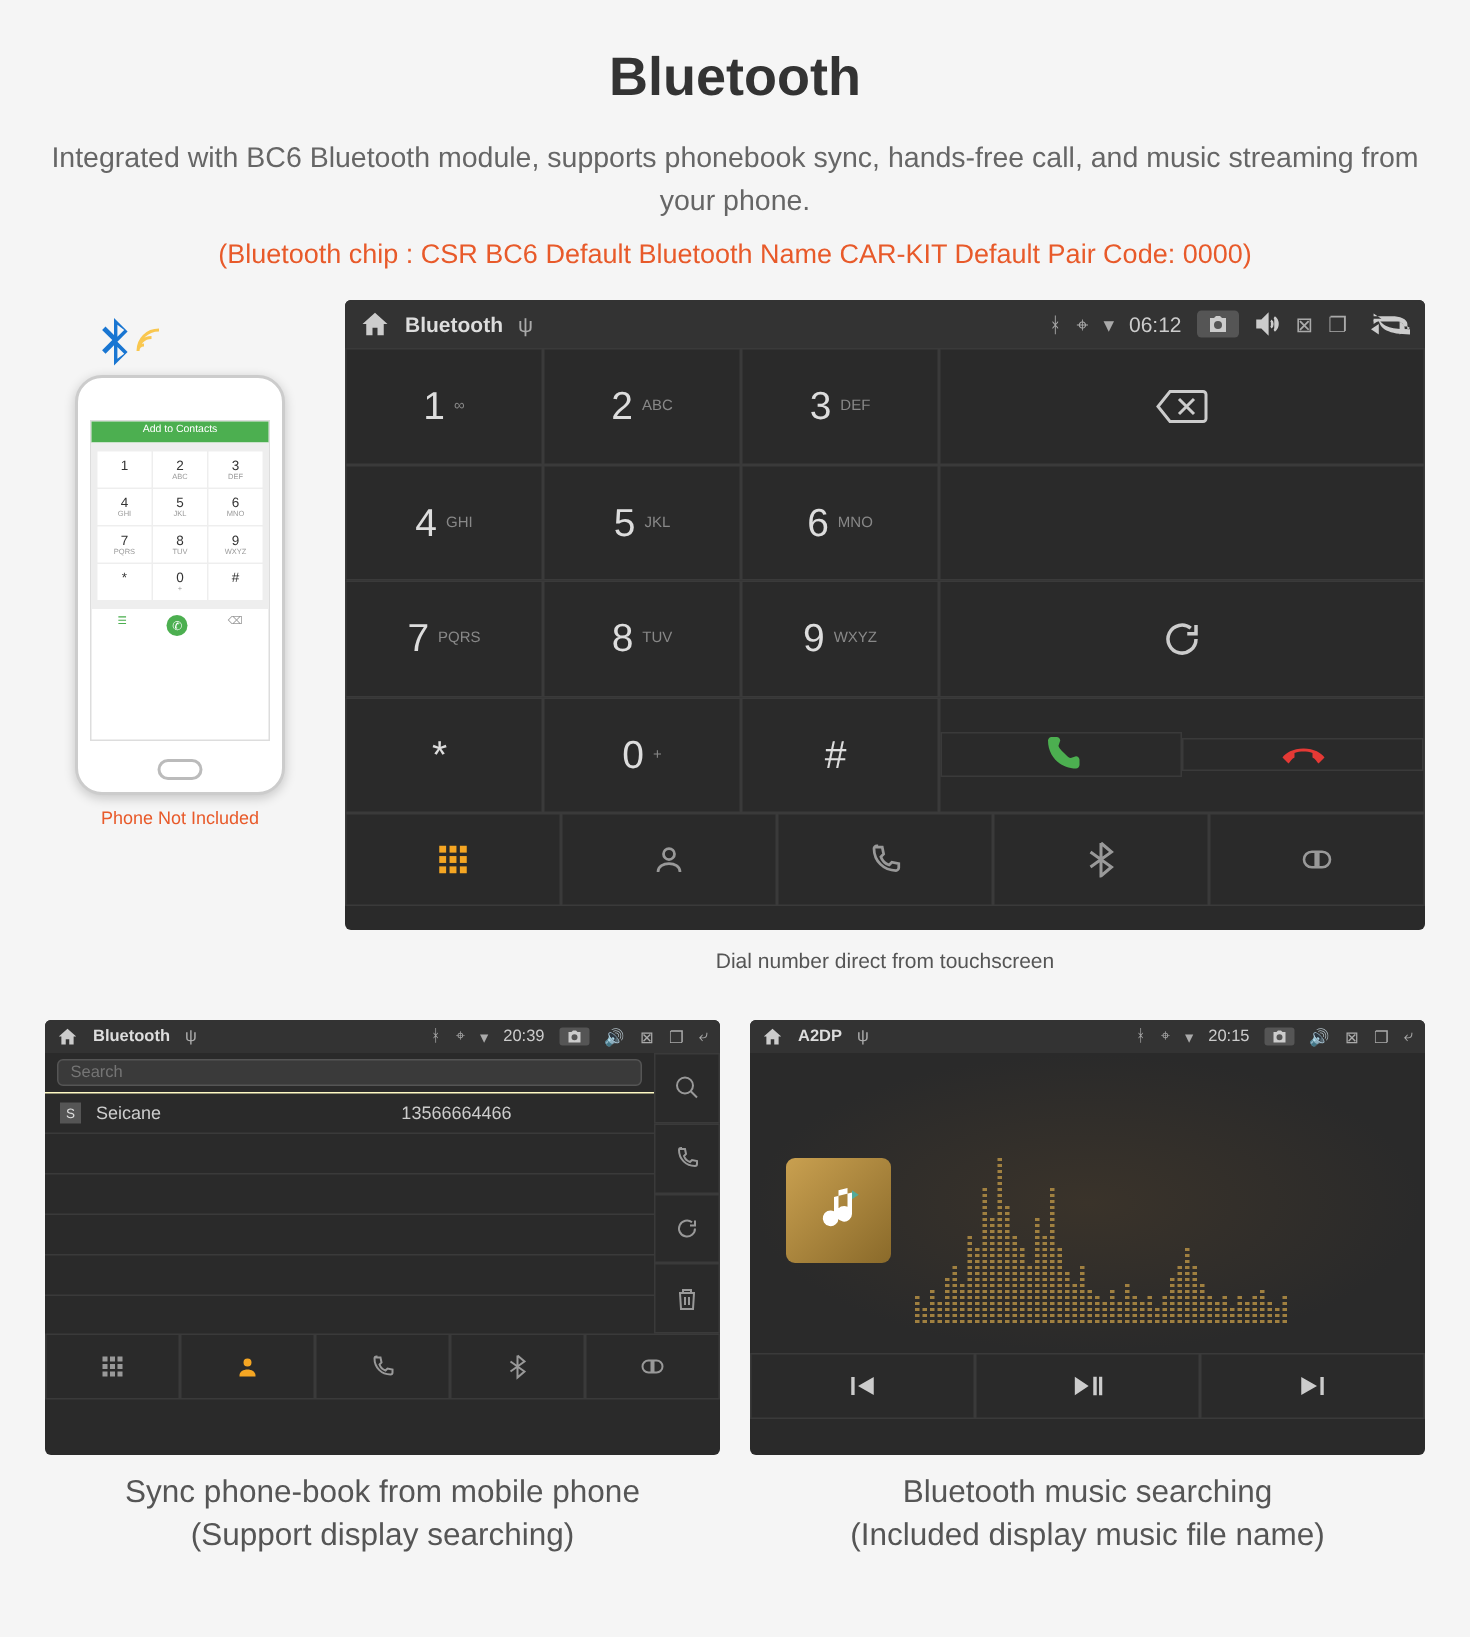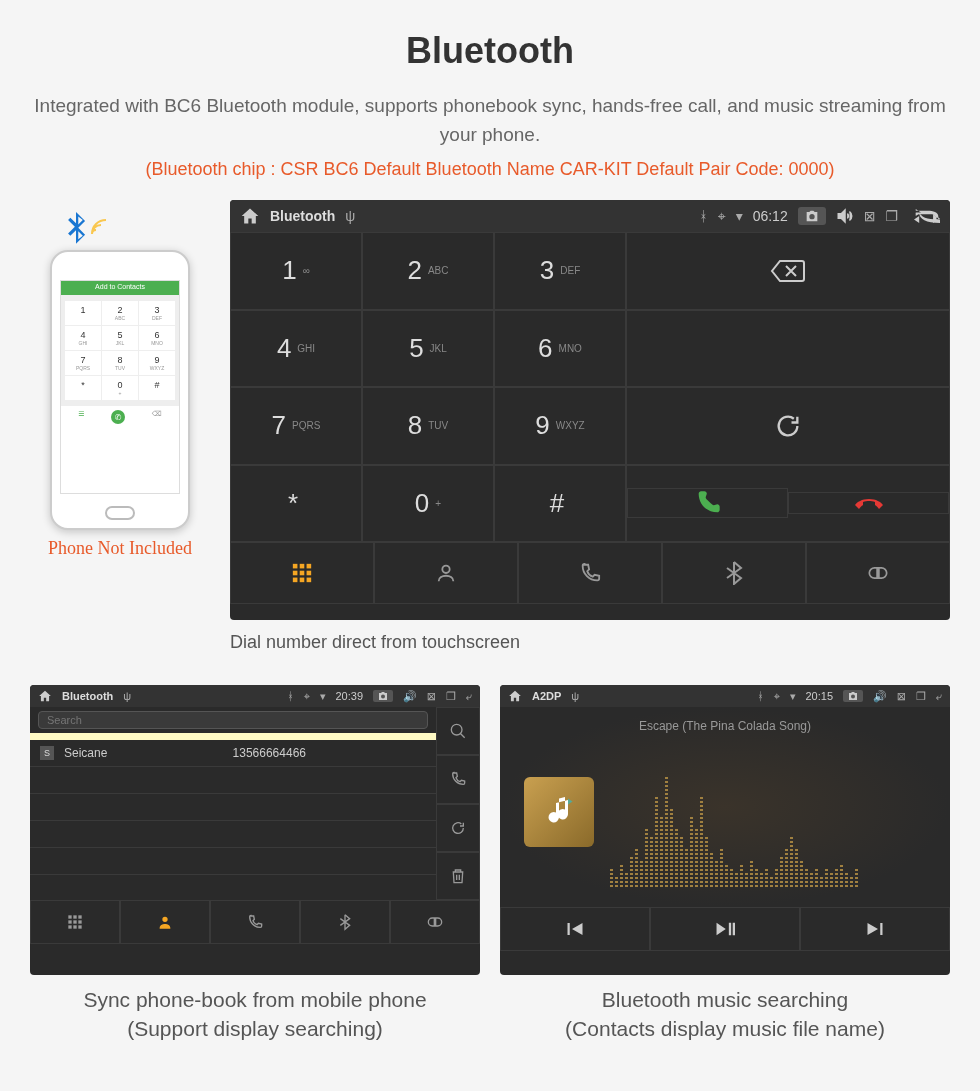--- a/index.html
+++ b/index.html
@@ -95,23 +95,22 @@
   font-size: 28px;
 }
 .bt-waves {
   position: absolute;
   top: -36px; left: 36px;
   color: #f9c74f;
   font-size: 18px;
 }
 .phone-caption {
   color: #e85a2a;
-  font-size: 18px;
+  font-size: 12px;
   margin-top: 8px;
-  font-family: Liberation Serif, serif;
 }
 .device {
   background: #2a2a2a;
   border-radius: 4px;
   color: #ccc;
   overflow: hidden;
 }
 .device.large {
   flex: 1;
   height: 420px;
@@ -182,36 +181,36 @@
   border: 1px solid #3a3a3a;
   display: flex;
   align-items: center;
   justify-content: center;
   color: #999;
   font-size: 22px;
 }
 .device.small .bottom-nav .nav-item { font-size: 16px; }
 .nav-item.active { color: #f5a623; }
 .caption {
-  text-align: left;
-  font-size: 18px;
+  text-align: center;
+  font-size: 14px;
   color: #555;
   margin: 12px 0 22px;
 }
 .row2 {
   display: flex;
   gap: 20px;
   justify-content: space-between;
 }
 .row2-col { width: 450px; }
 .search-bar {
   display: flex;
   align-items: center;
   padding: 4px 8px;
-  border-bottom: 7px solid #fef9c3;
+  border-bottom: 1px solid #fef9c3;
 }
 .search-input {
   flex: 1;
   background: #3a3a3a;
   border: 1px solid #555;
   border-radius: 4px;
   color: #999;
   padding: 2px 8px;
   font-size: 11px;
 }
@@ -231,21 +230,21 @@
   display: inline-block;
   width: 14px; height: 14px;
   background: #555;
   text-align: center;
   font-size: 9px;
   color: #ddd;
   line-height: 14px;
 }
 .contact-row .cnum {
   margin-left: auto;
-  margin-right: 120px;
+  margin-right: 85px;
 }
 .small .contact-wrap { display: flex; }
 .contact-side {
   width: 44px;
   display: flex;
   flex-direction: column;
 }
 .contact-side .side-btn {
   flex: 1;
   border: 1px solid #3a3a3a;
@@ -635,21 +634,20 @@
             <svg width="12" height="10" viewBox="0 0 24 20">
               <path fill="#ccc" d="M4 4h4l2-2h4l2 2h4v14H4V4zm8 11a4 4 0 100-8 4 4 0 000 8z"></path>
             </svg>
           </span>
         <span class="ico">🔊</span>
         <span class="ico">⊠</span>
         <span class="ico">❐</span>
         <span class="ico">⤶</span>
       </div>
       <div class="music-body">
-        <div class="song-title">Escape (The Pina Colada Song)</div>
         <div class="album-art">
           <svg width="36" height="36" viewBox="0 0 24 24">
               <path fill="#fff" d="M12 2v13.5a3.5 3.5 0 11-2-3.2V6l8-2v9.5a3.5 3.5 0 11-2-3.2V2l-4 1z"></path>
               <path fill="#5a9" d="M18 3l3 2-3 2V3z"></path>
             </svg>
         </div>
         <div class="equalizer" id="eq">
             <div class="bar" style="height: 18px;"></div>
             <div class="bar" style="height: 12px;"></div>
             <div class="bar" style="height: 24px;"></div>
@@ -715,16 +713,16 @@
           </div>
         <div class="nav-item">
             <svg width="18" height="16" viewBox="0 0 24 20">
               <path fill="#ccc" d="M2 2l14 8-14 8V2zm17 0h3v16h-3V2z"></path>
             </svg>
           </div>
       </div>
     </div>
     <div class="caption2">
       <span>Bluetooth music searching</span><br>
-      <span>(Contacts display music file name)</span>
+      <span>(Included display music file name)</span>
     </div>
   </div>
 </div>
 
 </body></html>

